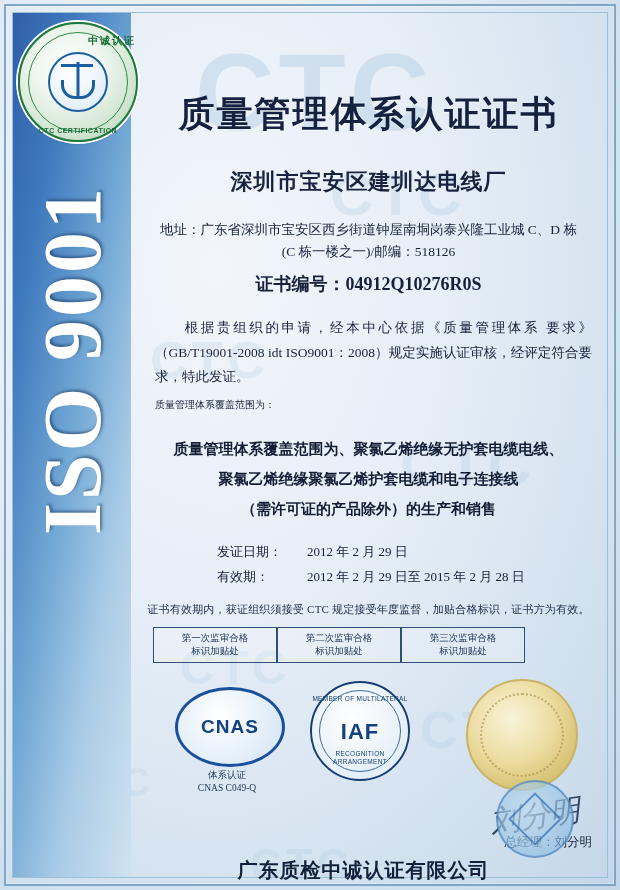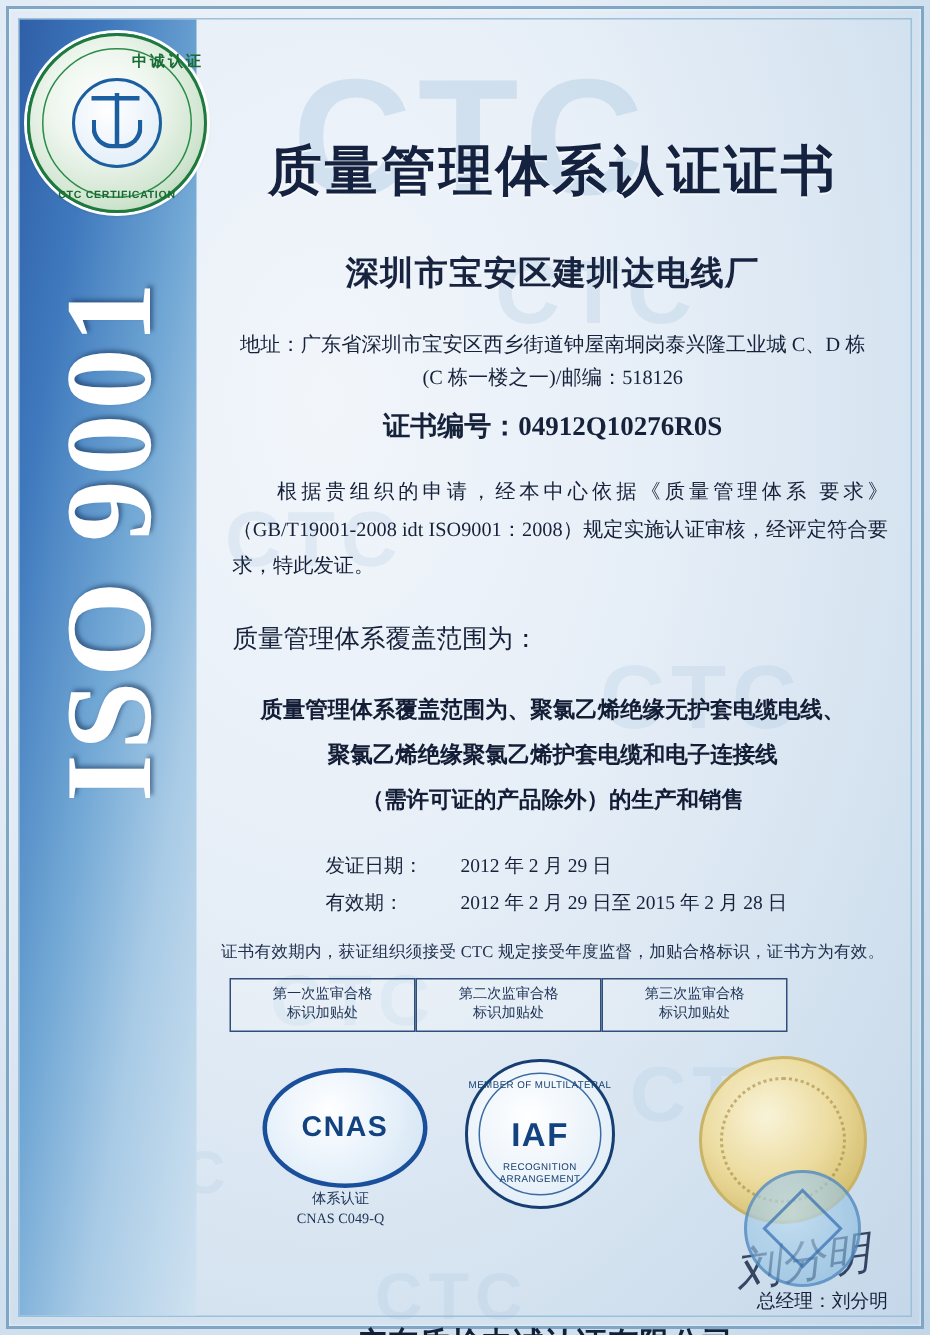--- a/index.html
+++ b/index.html
@@ -190,23 +190,23 @@
   .para {
     font-size: 13.5px;
     color: #16213a;
     line-height: 1.85;
     margin-top: 20px;
     text-align: justify;
     padding: 0 10px 0 20px;
   }
   .para .indent { display:inline-block; width: 2em; }
   .scope-label {
-    font-size: 17px;
+    font-size: 10px;
     color: #16213a;
-    margin-top: 24px;
+    margin-top: 8px;
     padding-left: 20px;
   }
   .scope-lines {
     text-align: center;
     font-weight: bold;
     font-size: 15px;
     color: #131e36;
     line-height: 2.0;
     margin-top: 22px;
   }

